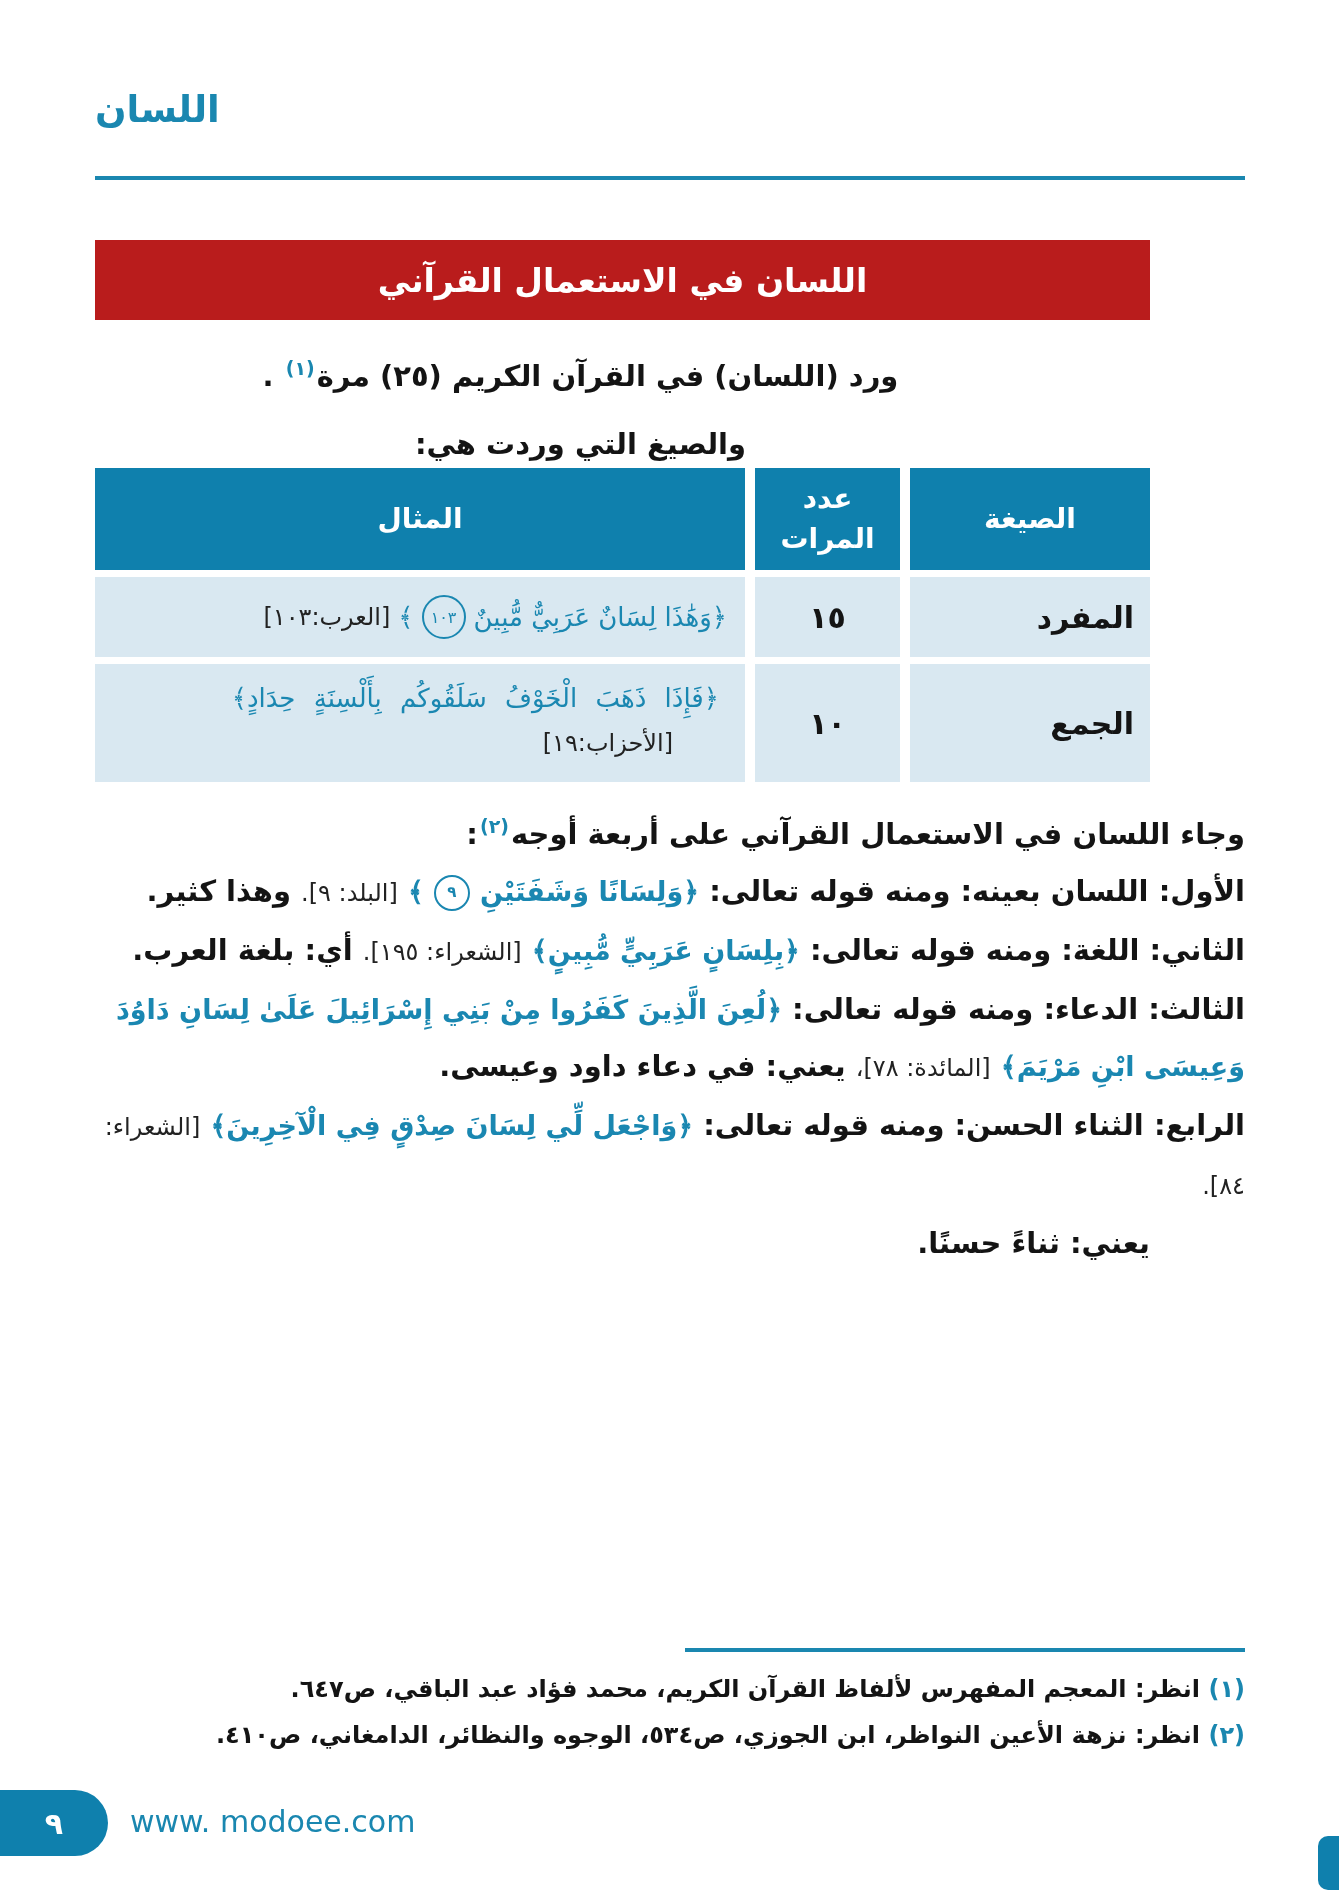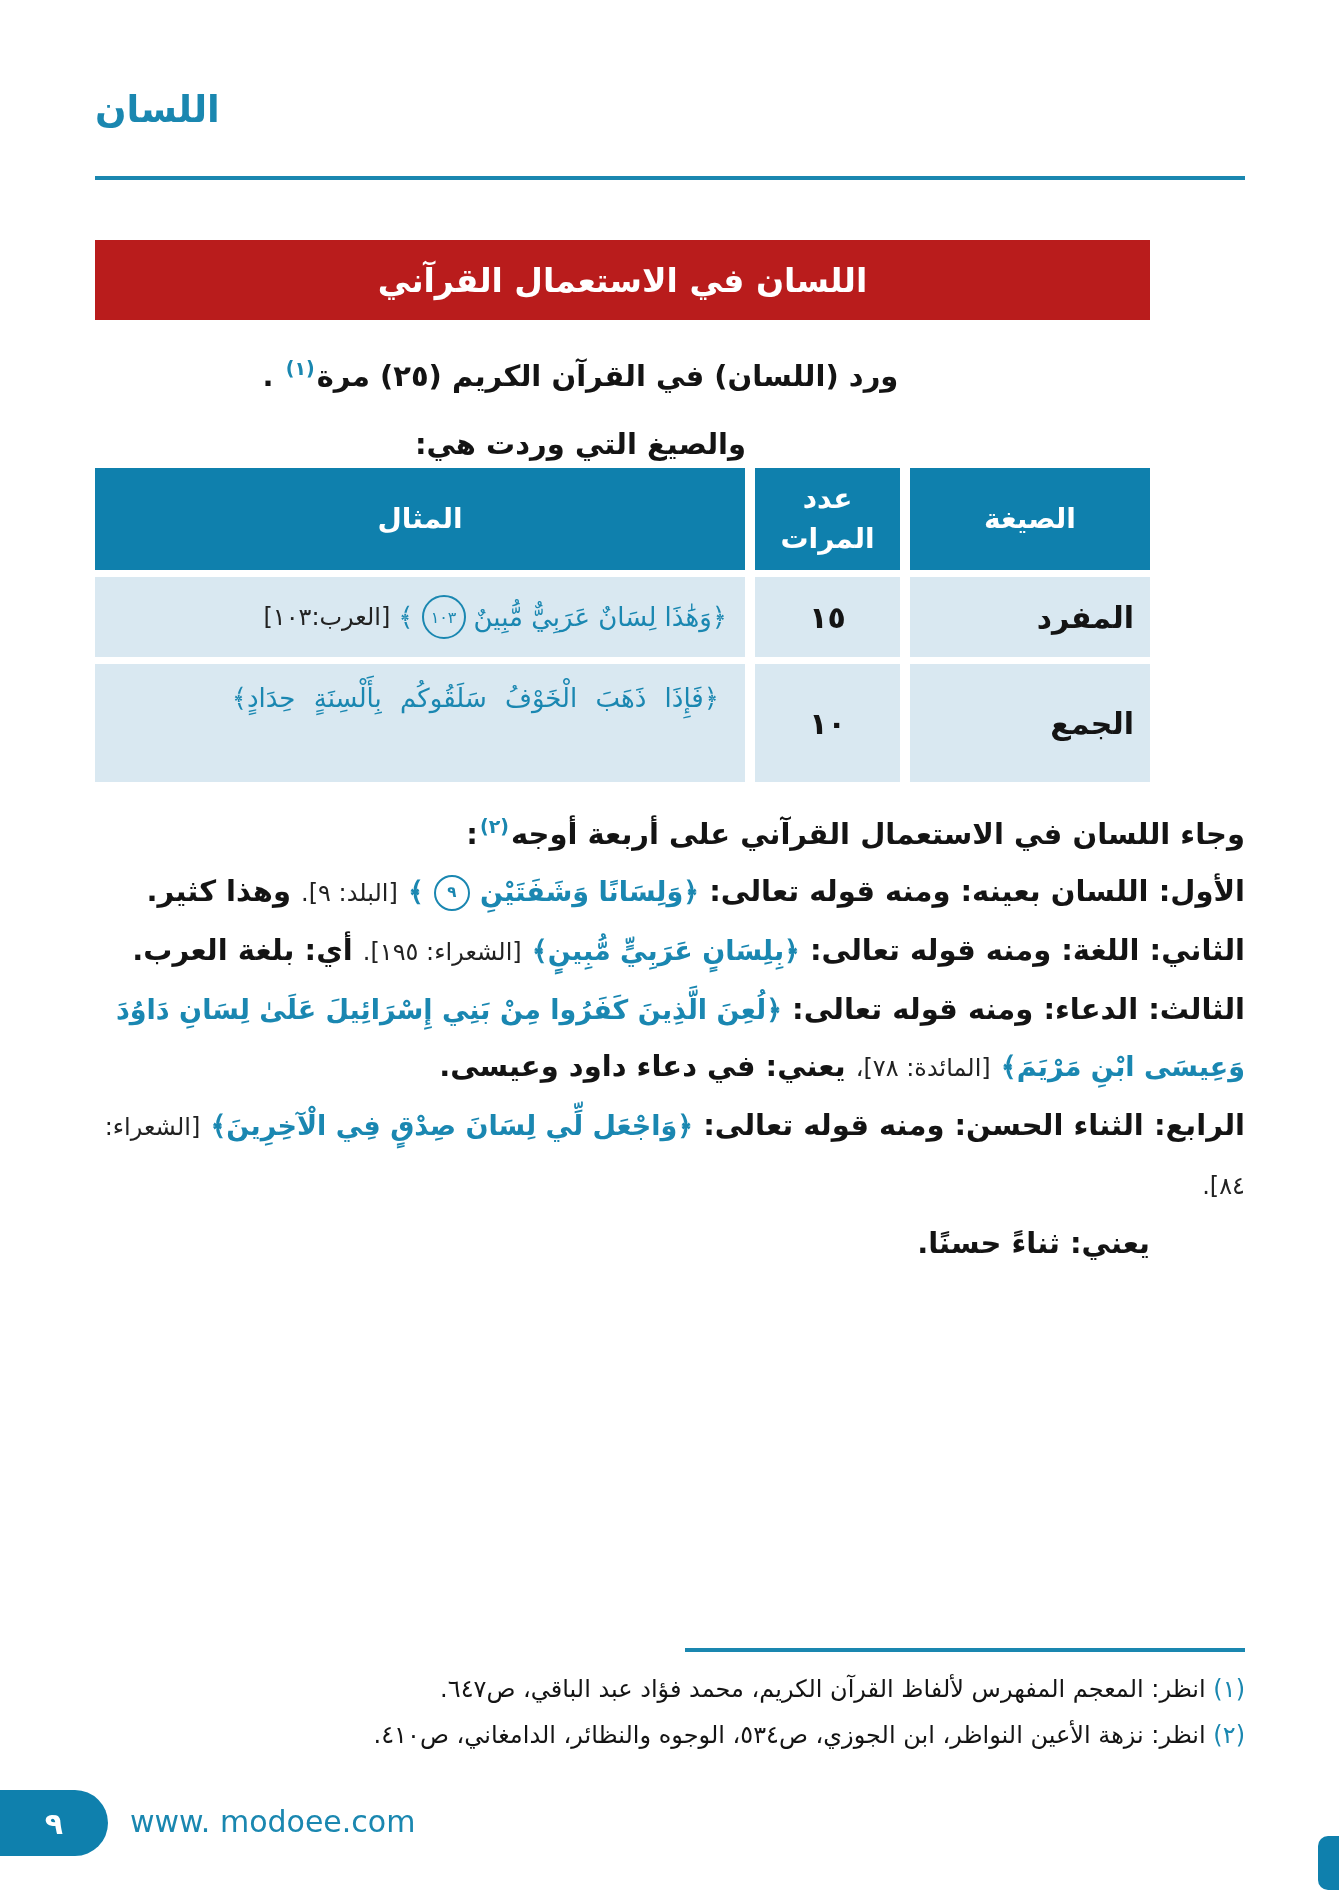--- a/index.html
+++ b/index.html
@@ -79,21 +79,21 @@
   .usage .verse { font-size:27px; }
   .u-label { color:#141414;text-align:center; }
   .u-closing { padding-right:95px; }
   
   .fn-sep {
     position:absolute; left:685px; top:1648px; width:560px; height:4px;
     background:#1a87b0;
   }
   .footnotes {
     position:absolute; left:95px; top:1666px; width:1150px;
-    direction:rtl; text-align:right; font-size:24px; font-weight:normal;
+    direction:rtl; text-align:right; font-size:24px; font-weight:bold;
   }
   .fn-line { line-height:46px; }
   .fn-marker { color:#1a87b0; }
   .fn-text { color:#141414; }
   
   .page-tab {
     position:absolute; left:0; top:1790px; width:108px; height:66px;
     background:#0f80ad; border-radius:0 33px 33px 0;
     display:flex; align-items:center; justify-content:center;
     color:#ffffff; font-size:30px; font-weight:bold;
@@ -139,20 +139,21 @@
       <span class="verse-badge">١٠٣</span>
       <span class="verse">﴾</span>
       <span class="ref">[العرب:١٠٣]</span>
     </div>
   </div>
   <div class="t-row r2">
     <div class="cell c-form bodyc">الجمع</div>
     <div class="cell c-count bodyc">١٠</div>
     <div class="cell c-example ex2">
       <div class="verse verse-line">﴿فَإِذَا ذَهَبَ الْخَوْفُ سَلَقُوكُم بِأَلْسِنَةٍ حِدَادٍ﴾</div>
+      <div class="ref ref-line">[الأحزاب:١٩]</div>
     </div>
   </div>
 </div>
 
 <div class="usage">
   <p>
     <span>وجاء اللسان في الاستعمال القرآني على أربعة أوجه</span><sup class="fn-ref">(٢)</sup><span>:</span>
   </p>
   <p>
     <span class="u-label">الأول:</span>

